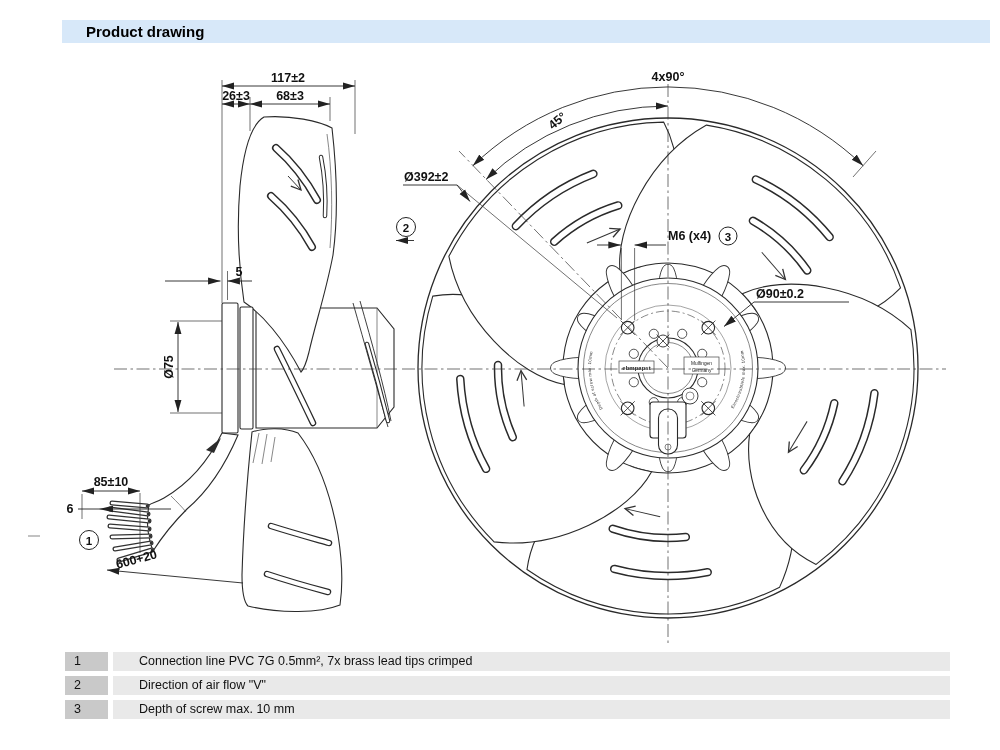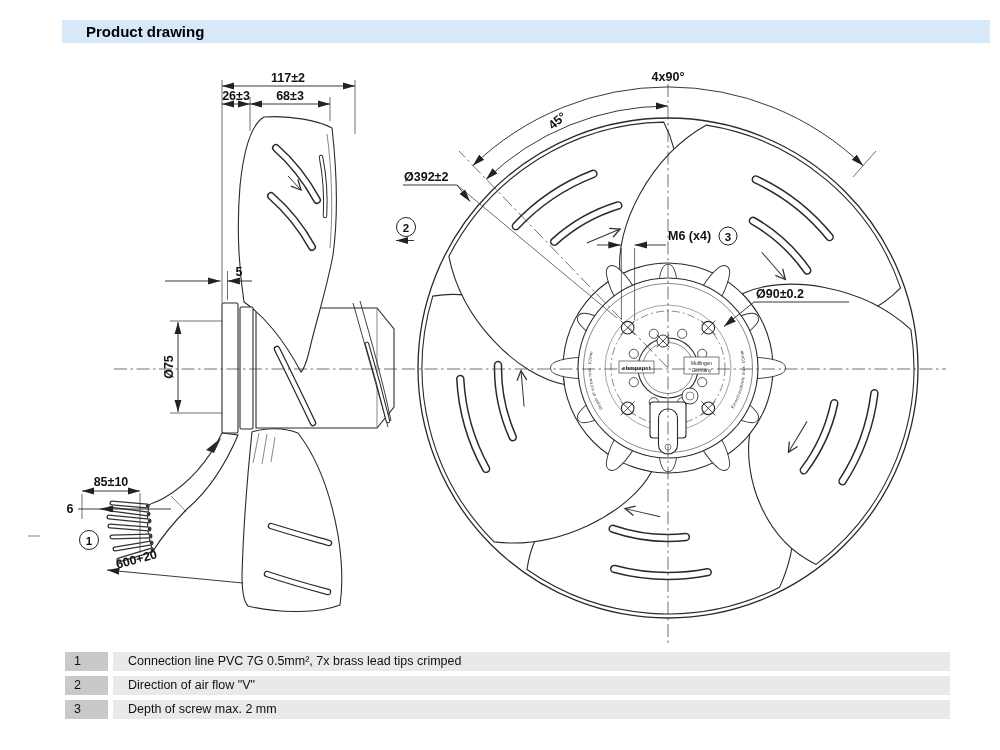--- a/index.html
+++ b/index.html
@@ -30,21 +30,21 @@
   .cot{font:700 11.5px "Liberation Sans",sans-serif;fill:#111;text-anchor:middle;}
   .hubt{font:700 6px "Liberation Sans",sans-serif;fill:#222;text-anchor:middle;}
   .hubs{font:400 4.8px "Liberation Sans",sans-serif;fill:#222;text-anchor:middle;}
   .ringt{font:400 4.3px "Liberation Sans",sans-serif;fill:#333;letter-spacing:.3px;}
   
   .tbl{position:absolute;left:65px;top:652px;width:885px;}
   .trow{position:relative;height:19px;margin-bottom:5px;font-size:12.5px;color:#111;}
   .tnum{position:absolute;left:0;top:0;width:43px;height:19px;background:#c9c9c9;
         line-height:19px;padding-left:9px;box-sizing:border-box;}
   .tdesc{position:absolute;left:48px;top:0;width:837px;height:19px;background:#e9e9e9;
-        line-height:19px;padding-left:15px;box-sizing:border-box;}
+        line-height:19px;padding-left:26px;box-sizing:border-box;}
 </style>
 </head>
 <body>
 
 <div id="page">
 
   <div class="hdr">
     <span>Product drawing</span>
   </div>
 
@@ -296,17 +296,17 @@
     <div class="trow">
       <div class="tnum">1</div>
       <div class="tdesc">Connection line PVC 7G 0.5mm², 7x brass lead tips crimped</div>
     </div>
     <div class="trow">
       <div class="tnum">2</div>
       <div class="tdesc">Direction of air flow "V"</div>
     </div>
     <div class="trow">
       <div class="tnum">3</div>
-      <div class="tdesc">Depth of screw max. 2 mm</div>
+      <div class="tdesc">Depth of screw max. 10 mm</div>
     </div>
   </div>
 
 </div>
 
 </body></html>

